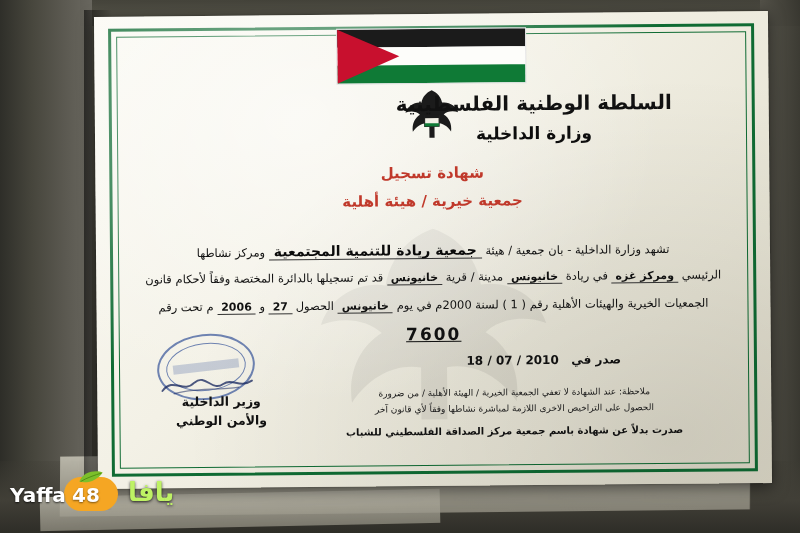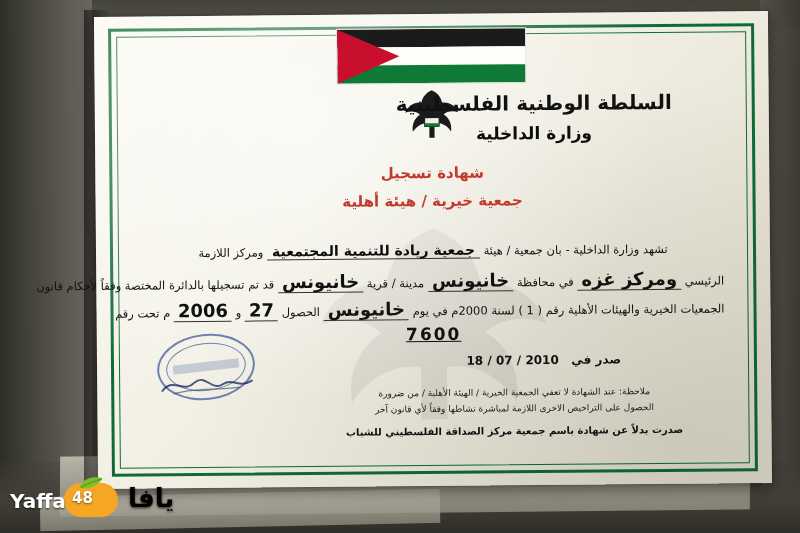--- a/index.html
+++ b/index.html
@@ -192,21 +192,21 @@
     font-size: 11.5px;
     color: #111;
     white-space: nowrap;
   }
   .l1 { left: 46px; right: 46px; top: 228px; text-align: center; }
   .l2 { left: 46px; right: 46px; top: 256px; text-align: center; }
   .l3 { left: 46px; right: 46px; top: 284px; text-align: center; }
 
   .fill {
     font-weight: bold;
-    font-size: 18px;
+    font-size: 11px;
     border-bottom: 1px solid #333;
     padding: 0 4px;
   }
   .fill-strong {
     font-weight: bold;
     font-size: 14px;
     color: #0b0b0b;
     border-bottom: 1px solid #333;
     padding: 0 5px;
   }
@@ -312,21 +312,21 @@
     width: 260px;
     height: 220px;
     opacity: .07;
     pointer-events: none;
   }
 
   
   .logo {
     position: absolute;
     left: 6px;
-    bottom: 8px;
+    bottom: 14px;
     width: 216px;
     height: 48px;
   }
   .logo-pill {
     position: absolute;
     left: 58px;
     top: 6px;
     width: 54px;
     height: 34px;
     background: #f5a623;
@@ -339,32 +339,32 @@
     font-size: 20px;
     font-weight: bold;
     color: #ffffff;
     font-family: "DejaVu Sans", sans-serif;
     text-shadow: 0 1px 2px rgba(0,0,0,.7);
   }
   .logo-48 {
     position: absolute;
     left: 66px;
     top: 12px;
-    font-size: 15px;
+    font-size: 20px;
     font-weight: bold;
     color: #ffffff;
     text-shadow: 0 1px 2px rgba(0,0,0,.5);
   }
   .logo-ar {
     position: absolute;
     left: 122px;
     top: 6px;
     font-size: 26px;
     font-weight: bold;
-    color: #000000;
+    color: #bef264;
     direction: rtl;
     text-shadow: 0 1px 3px rgba(0,0,0,.8);
   }
   .logo-leaf {
     position: absolute;
     left: 72px;
     top: -2px;
     width: 26px;
     height: 16px;
   }
@@ -410,27 +410,27 @@
 
     <div class="title-main ar">السلطة الوطنية الفلسطينية</div>
     <div class="title-sub ar">وزارة الداخلية</div>
 
     <div class="cert-kind ar">شهادة تسجيل</div>
     <div class="cert-kind2 ar">جمعية خيرية / هيئة أهلية</div>
 
     <div class="body-line l1">
       <span>تشهد وزارة الداخلية - بان جمعية / هيئة</span>
       <span class="fill-strong">جمعية ريادة للتنمية المجتمعية</span>
-      <span>ومركز اللازمة</span>
+      <span>ومركز نشاطها</span>
     </div>
 
     <div class="body-line l2">
       <span>الرئيسي</span>
       <span class="fill">ومركز غزه</span>
-      <span>في محافظة</span>
+      <span>في ريادة</span>
       <span class="fill">خانيونس</span>
       <span>مدينة / قرية</span>
       <span class="fill">خانيونس</span>
       <span>قد تم تسجيلها بالدائرة المختصة وفقاً لأحكام قانون</span>
     </div>
 
     <div class="body-line l3">
       <span>الجمعيات الخيرية والهيئات الأهلية رقم ( 1 ) لسنة 2000م في يوم</span>
       <span class="fill">خانيونس</span>
       <span>الحصول</span>
@@ -449,20 +449,24 @@
     </div>
 
     <div class="stamp">
       <div class="stamp-inner"></div>
       <div class="stamp-bar"></div>
     </div>
     <svg class="sig-scribble" viewBox="0 0 120 30">
       <path d="M4 22 C18 4 30 26 44 12 C58 0 66 24 80 14 C92 6 100 20 116 10" fill="none" stroke="#14245c" stroke-width="2.4" stroke-linecap="round"></path>
       <path d="M18 26 C40 18 70 22 100 18" fill="none" stroke="#14245c" stroke-width="1.4" opacity=".7"></path>
     </svg>
+    <div class="signer">
+      <div>وزير الداخلية</div>
+      <div>والأمن الوطني</div>
+    </div>
 
     <div class="note">
       <div>ملاحظة: عند الشهادة لا تعفي الجمعية الخيرية / الهيئة الأهلية / من ضرورة</div>
       <div>الحصول على التراخيص الاخرى اللازمة لمباشرة نشاطها وفقاً لأي قانون آخر</div>
     </div>
     <div class="note-final">صدرت بدلاً عن شهادة باسم جمعية مركز الصداقة الفلسطيني للشباب</div>
 
   </div>
 
   <div class="logo">

